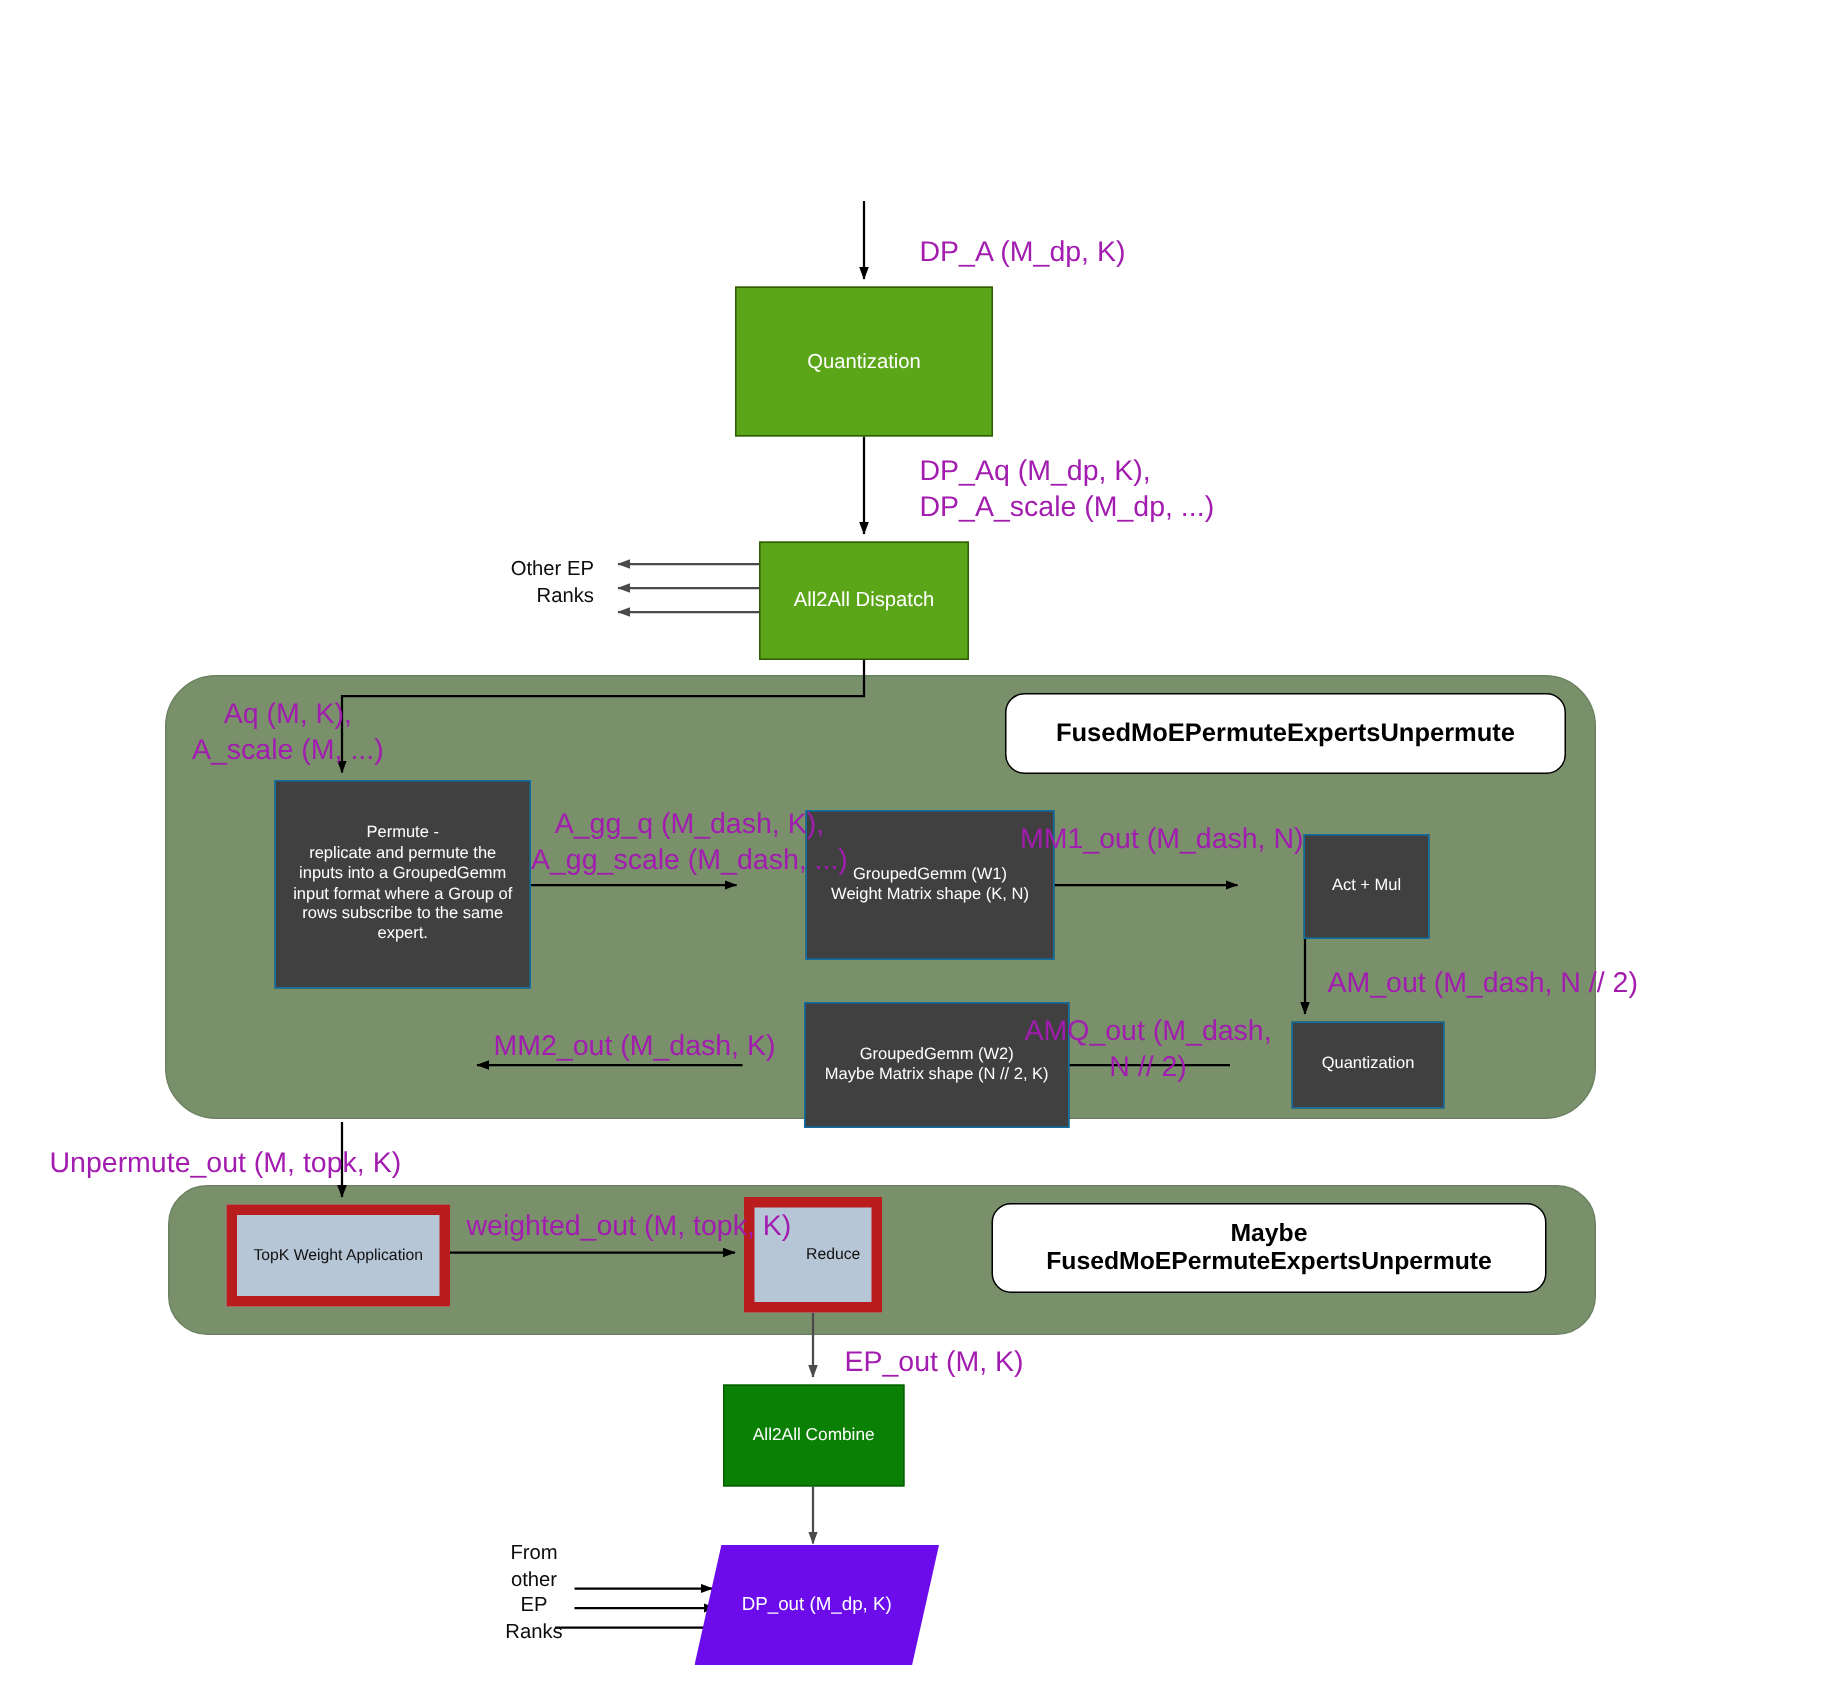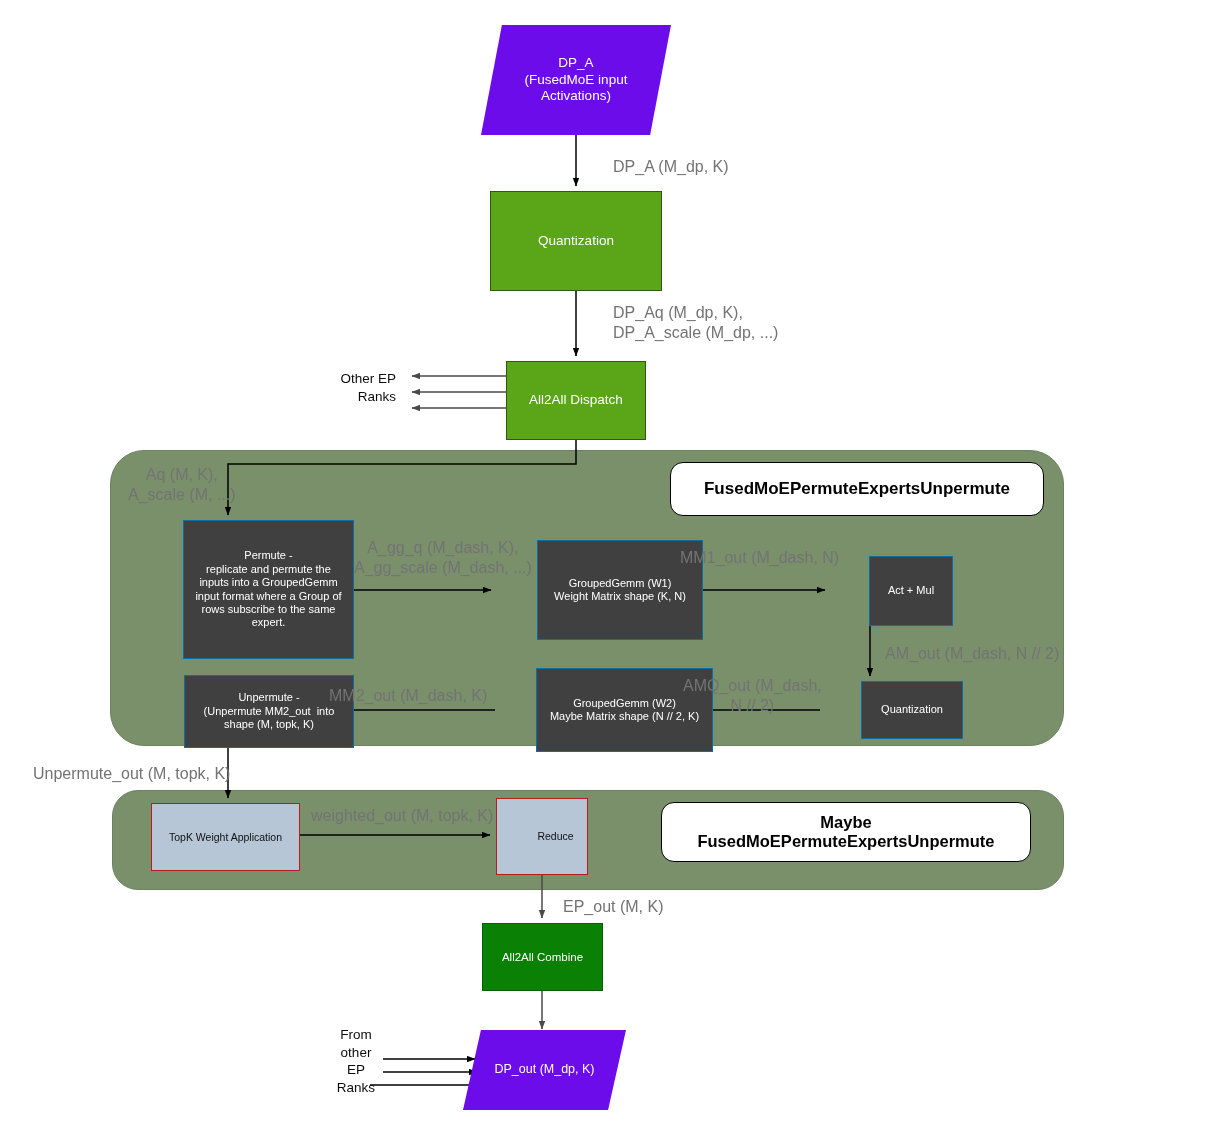--- a/index.html
+++ b/index.html
@@ -56,21 +56,21 @@
   .blue-box {
     background: #404040;
     border: 1px solid #0d6ea6;
     color: #ffffff;
     font-size: 11px;
     margin-left: 41px;
   }
   
   .steel-box {
     background: #b6c6d6;
-    border: 1px solid #b91c1c;
+    border: 7px solid #b91c1c;
     color: #101010;
     font-size: 10.5px;
   }
   
   .white-label {
     position: absolute;
     box-sizing: border-box;
     background: #ffffff;
     border: 1.6px solid #000000;
     border-radius: 13px;
@@ -98,22 +98,22 @@
     clip-path: polygon(11% 0%, 100% 0%, 89% 100%, 0% 100%);
     font-size: 13.5px;
   }
   .para.bottom {
     clip-path: polygon(11% 0%, 100% 0%, 89% 100%, 0% 100%);
     font-size: 12.5px;
   }
   
   .edge-label {
     position: absolute;
-    font-size: 16px;
-    color: #737373;
+    font-size: 19px;
+    color: #a21caf;
     line-height: 1.25;
     white-space: pre;
   }
   .side-label {
     position: absolute;
     font-size: 13.5px;
     color: #0c0c0c;
     line-height: 1.3;
     text-align: right;
     white-space: pre;
@@ -174,23 +174,20 @@
     <path d="M542,875 L542,918" stroke="#4a4a4a" stroke-width="1.5" fill="none" marker-end="url(#ahg)"></path>
 
     <path d="M542,991 L542,1029" stroke="#4a4a4a" stroke-width="1.5" fill="none" marker-end="url(#ahg)"></path>
 
     <path d="M383,1059 L475,1059" stroke="#000000" stroke-width="1.5" fill="none" marker-end="url(#ah)"></path>
     <path d="M383,1072 L477,1072" stroke="#000000" stroke-width="1.5" fill="none" marker-end="url(#ah)"></path>
     <path d="M370,1085 L479,1085" stroke="#000000" stroke-width="1.5" fill="none" marker-end="url(#ah)"></path>
   </svg>
 
 
-  <div class="para top" style="left:481px; top:25px; width:190px; height:110px; white-space:pre;">DP_A
-(FusedMoE input
-Activations)</div>
 
   <div class="node green-box" style="left:490px; top:191px; width:172px; height:100px;">Quantization</div>
 
   <div class="node green-box" style="left:506px; top:361px; width:140px; height:79px;">All2All Dispatch</div>
 
   <div class="node blue-box" style="left:142px; top:520px; width:171px; height:139px; white-space:pre;">Permute -
 replicate and permute the
 inputs into a GroupedGemm
 input format where a Group of
 rows subscribe to the same
@@ -199,23 +196,20 @@
   <div class="node blue-box" style="left:496px; top:540px; width:166px; height:100px; white-space:pre;">GroupedGemm (W1)
 Weight Matrix shape (K, N)</div>
 
   <div class="node blue-box" style="left:828px; top:556px; width:84px; height:70px;">Act + Mul</div>
 
   <div class="node blue-box" style="left:820px; top:681px; width:102px; height:58px;">Quantization</div>
 
   <div class="node blue-box" style="left:495px; top:668px; width:177px; height:84px; white-space:pre;">GroupedGemm (W2)
 Maybe Matrix shape (N // 2, K)</div>
 
-  <div class="node blue-box" style="left:143px; top:675px; width:170px; height:73px; white-space:pre;">Unpermute -
-(Unpermute MM2_out  into
-shape (M, topk, K)</div>
 
   <div class="node steel-box" style="left:151px; top:803px; width:149px; height:68px;">TopK Weight Application</div>
 
   <div class="node steel-box" style="left:496px; top:798px; width:92px; height:77px;padding-left:27px;">Reduce</div>
 
   <div class="node darkgreen-box" style="left:482px; top:923px; width:121px; height:68px;">All2All Combine</div>
 
   <div class="para bottom" style="left:463px; top:1030px; width:163px; height:80px;">DP_out (M_dp, K)</div>
 
   <div class="white-label" style="left:670px; top:462px; width:374px; height:54px; font-size:17px;">FusedMoEPermuteExpertsUnpermute</div>

